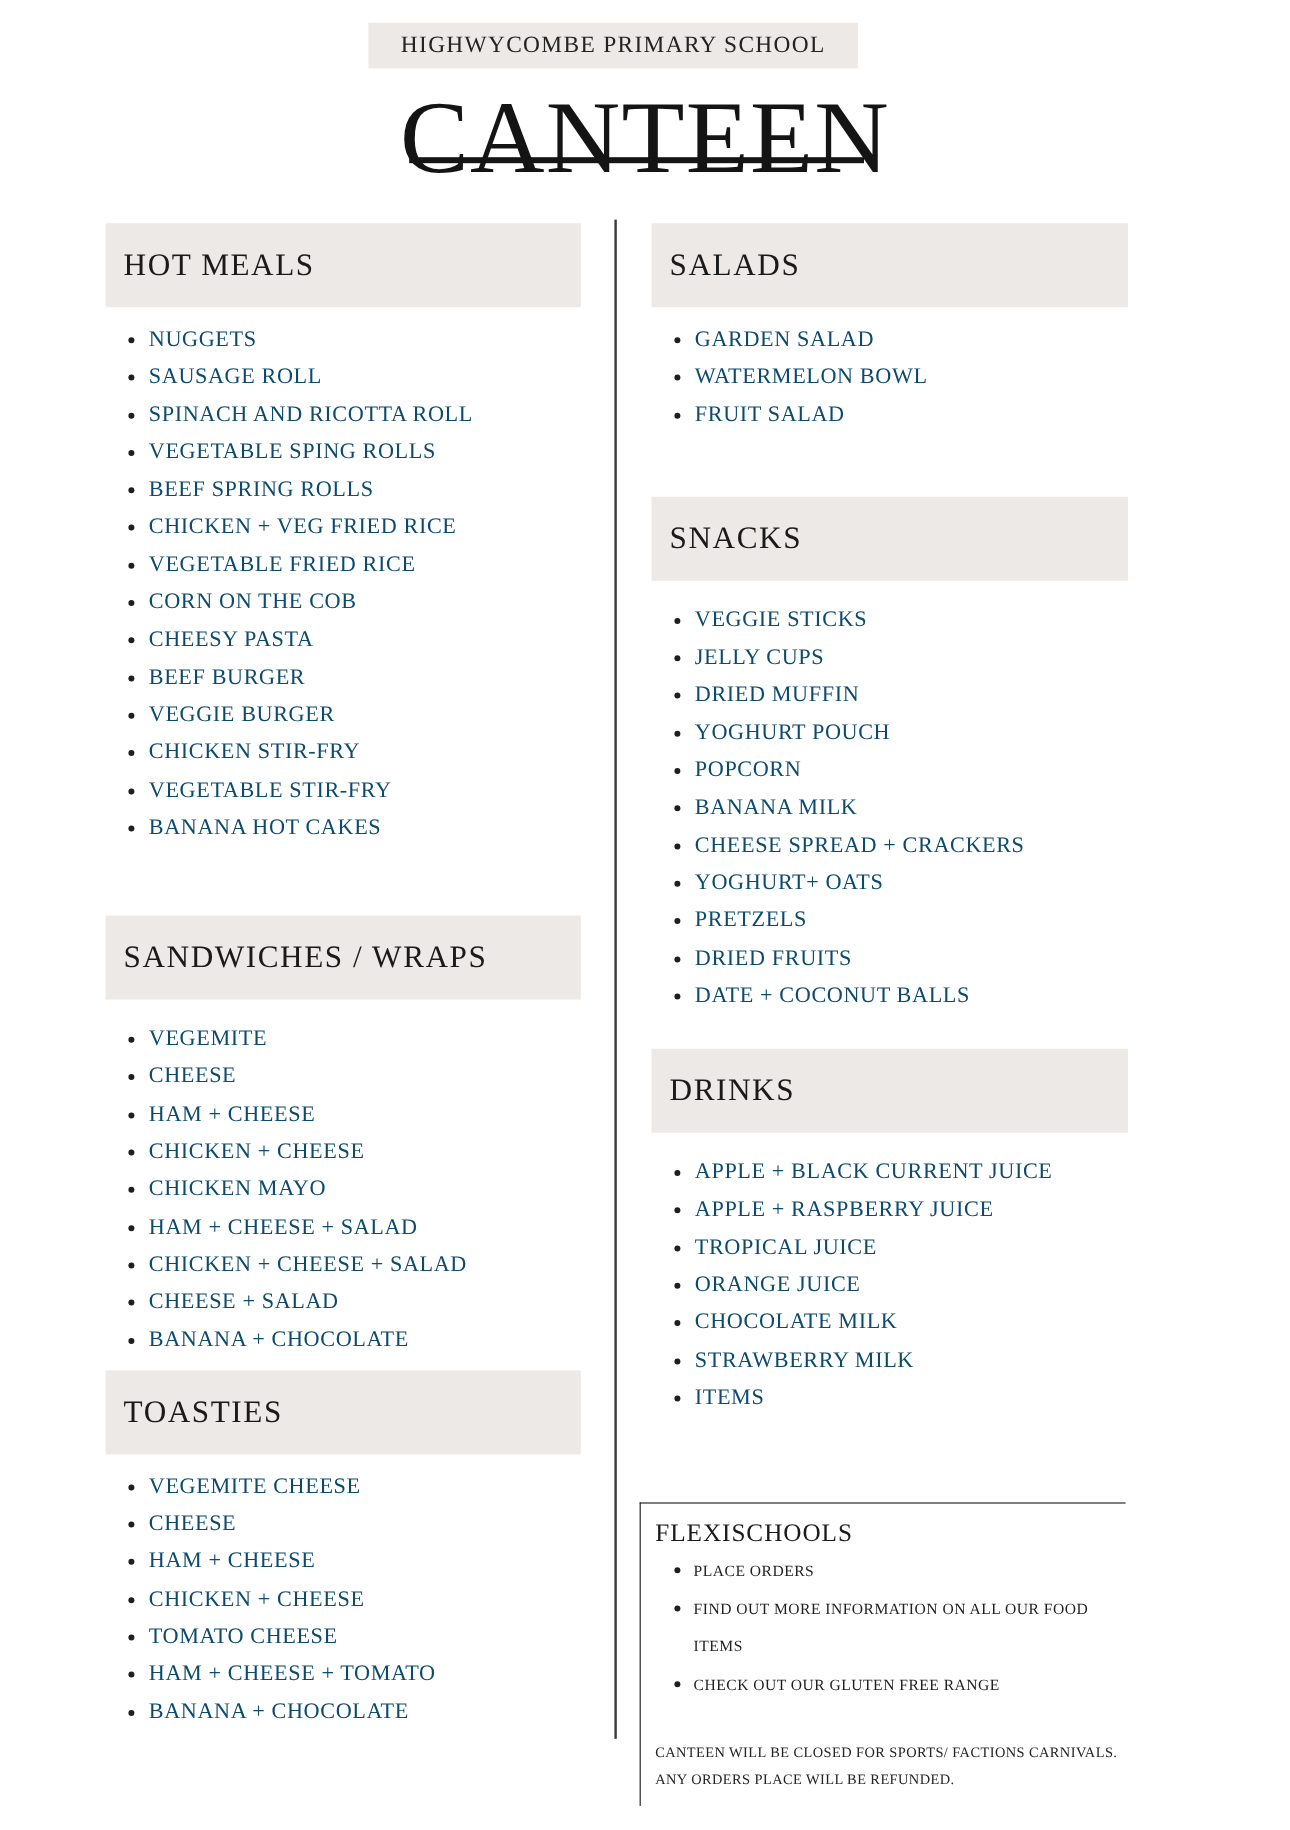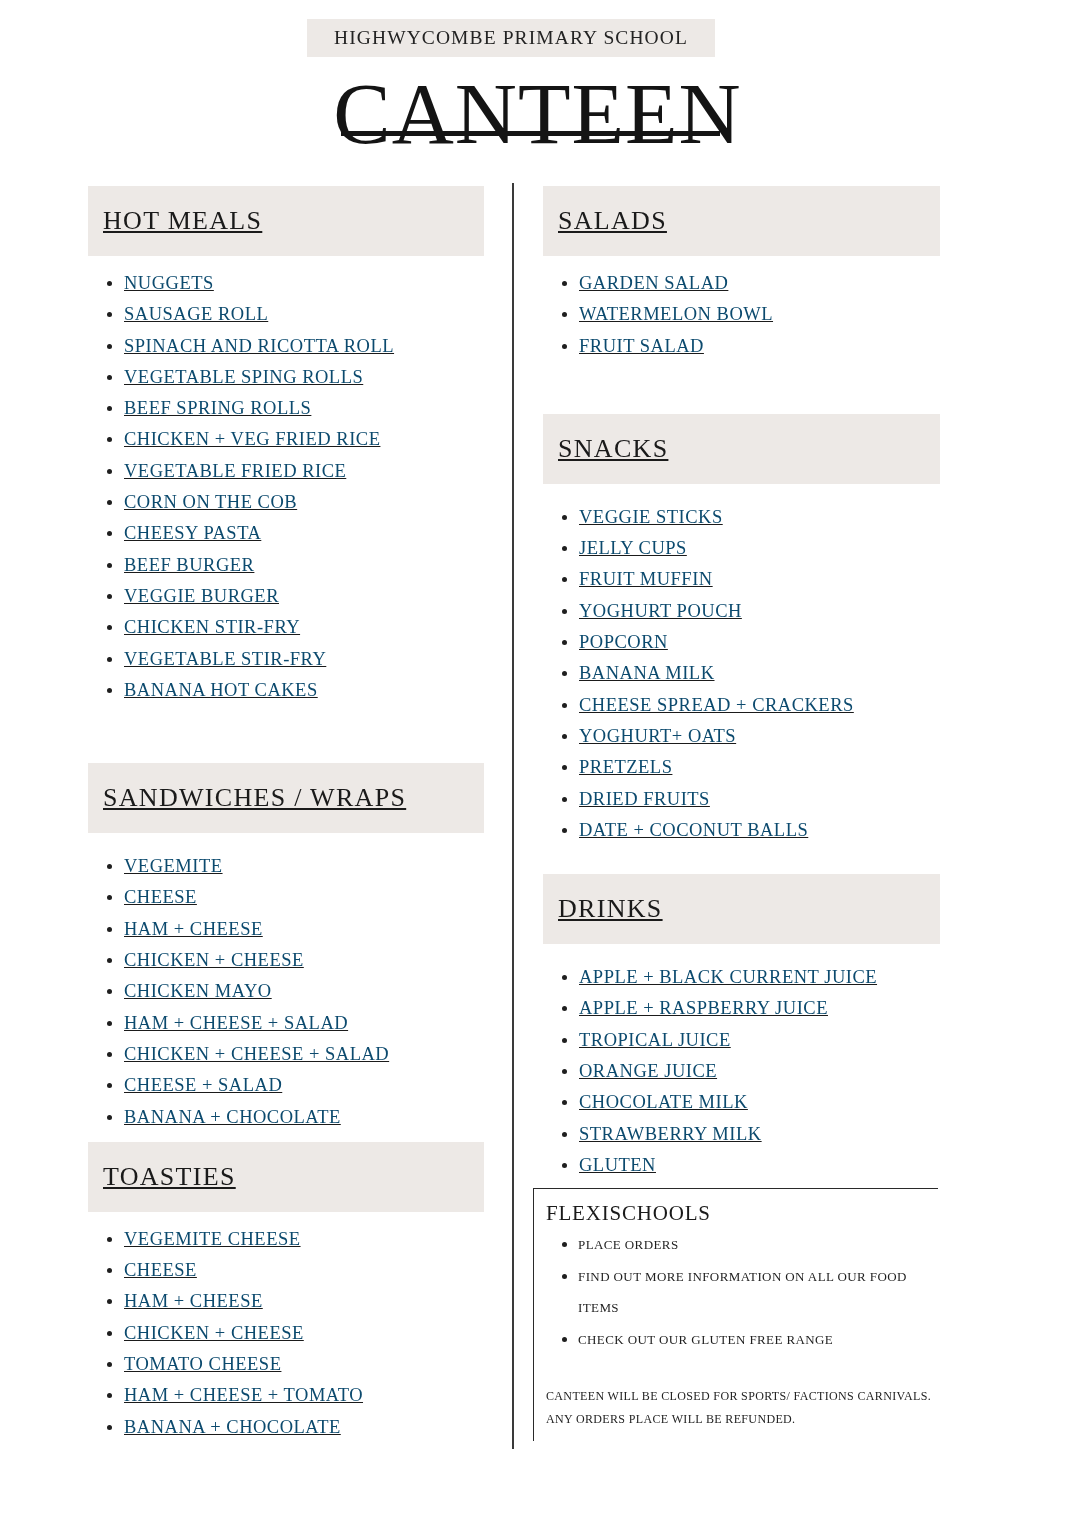--- a/index.html
+++ b/index.html
@@ -74,21 +74,21 @@
   }
 
   
   .col {
     position: absolute;
     top: 186px;
   }
   .col-left  { left: 88px;  width: 396px; }
   .col-right { left: 543px; width: 397px; }
 
-  .section { position: relative; text-decoration: underline; }
+  .section { position: relative; }
 
   .section-band {
     background: #EDE9E6;
     height: 64px;
     display: flex;
     align-items: center;
     box-sizing: border-box;
     padding-left: 15px;
   }
   .section-band.tall { height: 70px; }
@@ -125,21 +125,21 @@
     border-radius: 50%;
   }
 
   .list-gap-sm { height: 12px; }
   .list-gap-md { height: 18px; }
 
   
   .flexi-box {
     position: absolute;
     left: 533px;
-    top: 1188px;
+    top: 1252px;
     width: 405px;
     border-top: 1.6px solid #2a2a2a;
     border-left: 1.6px solid #2a2a2a;
     box-sizing: border-box;
     padding: 10px 0 0 12px;
     height: 253px;
   }
   .flexi-title {
     font-size: 21px;
     letter-spacing: 0.8px;
@@ -272,21 +272,21 @@
   <div style="height:52px"></div>
 
   <div class="section">
     <div class="section-band tall">
       <span class="section-title">SNACKS</span>
     </div>
     <div class="list-gap-md"></div>
     <ul class="menu-list">
       <li>VEGGIE STICKS</li>
       <li>JELLY CUPS</li>
-      <li>FRUIT MUFFIN</li>
+      <li>DRIED MUFFIN</li>
       <li>YOGHURT POUCH</li>
       <li>POPCORN</li>
       <li>BANANA MILK</li>
       <li>CHEESE SPREAD + CRACKERS</li>
       <li>YOGHURT+ OATS</li>
       <li>PRETZELS</li>
       <li>DRIED FRUITS</li>
       <li>DATE + COCONUT BALLS</li>
     </ul>
   </div>
@@ -298,21 +298,21 @@
       <span class="section-title">DRINKS</span>
     </div>
     <div class="list-gap-md"></div>
     <ul class="menu-list">
       <li>APPLE + BLACK CURRENT JUICE</li>
       <li>APPLE + RASPBERRY JUICE</li>
       <li>TROPICAL JUICE</li>
       <li>ORANGE JUICE</li>
       <li>CHOCOLATE MILK</li>
       <li>STRAWBERRY MILK</li>
-      <li>GLUTEN</li>
+      <li>ITEMS</li>
     </ul>
   </div>
 
 </div>
 
 <div class="flexi-box">
   <div class="flexi-title">FLEXISCHOOLS</div>
   <ul class="flexi-list">
     <li>PLACE ORDERS</li>
     <li>FIND OUT MORE INFORMATION ON ALL OUR  FOOD ITEMS</li>

